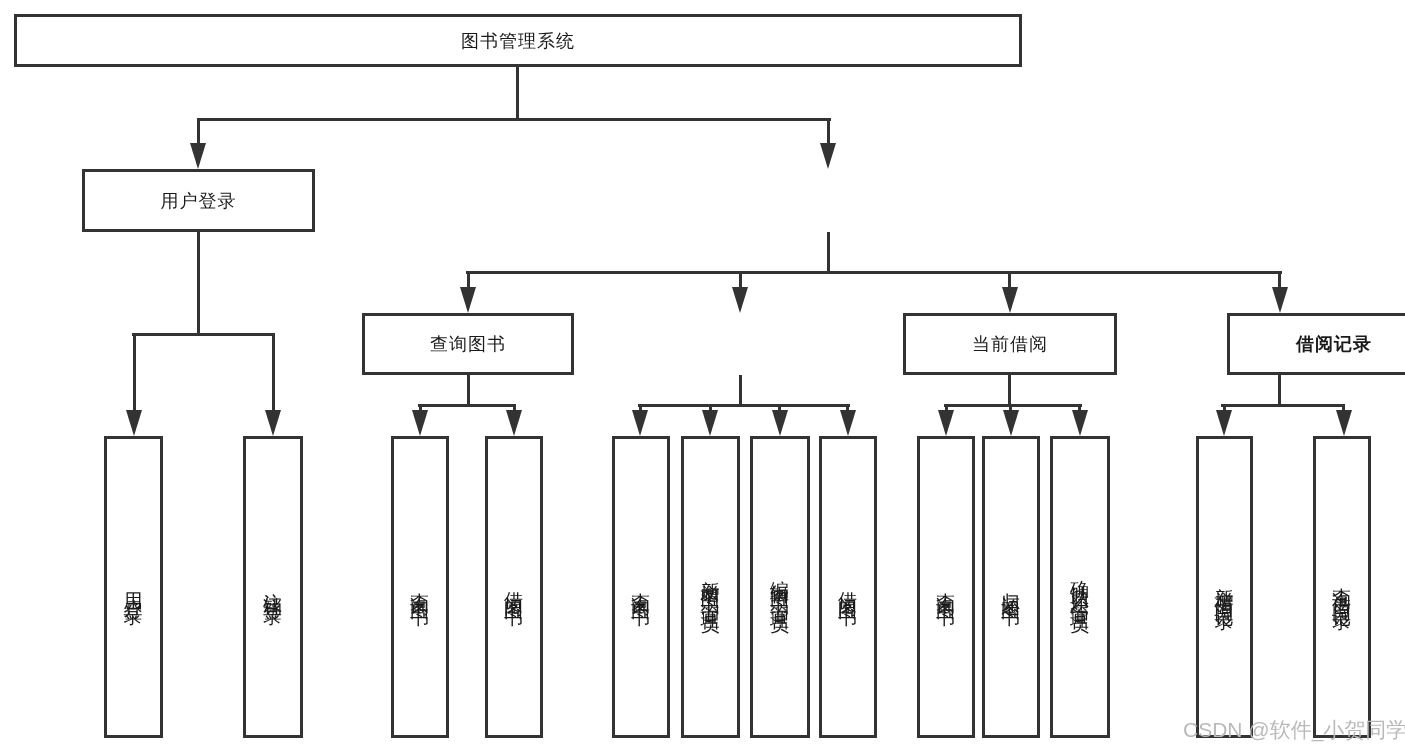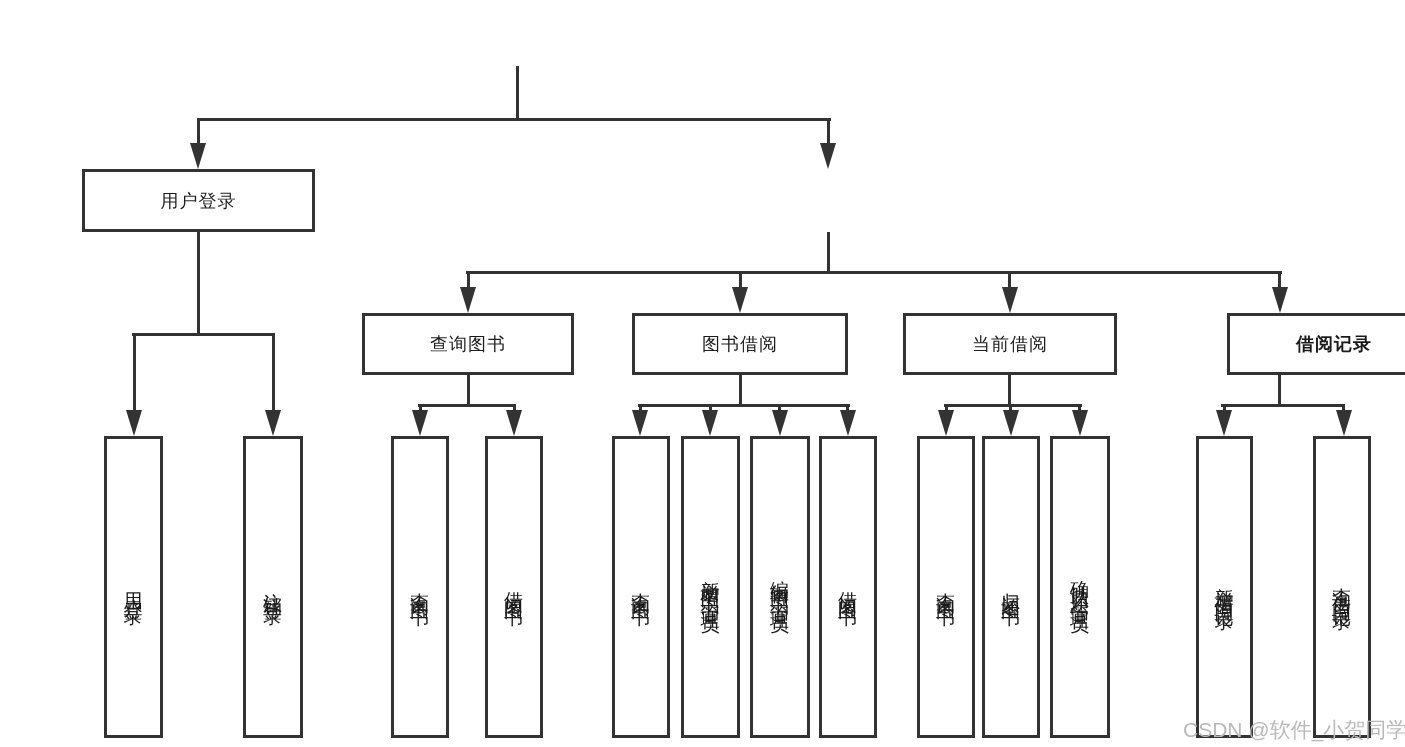--- a/index.html
+++ b/index.html
@@ -26,20 +26,23 @@
   .watermark{
     position:absolute;left:1183px;top:716px;z-index:5;
     font-size:21px;color:#b9b9b9;white-space:nowrap;
   }
 </style>
 </head>
 <body>
 
 <div id="stage">
 
+  <div class="box" style="left:14px;top:14px;width:1008px;height:53px;">
+    <span class="hlabel">图书管理系统</span>
+  </div>
 
   <div class="vl" style="left:516px;top:66px;height:54px;"></div>
   <div class="hl" style="left:197px;top:118px;width:634px;"></div>
   <div class="vl" style="left:197px;top:118px;height:28px;"></div>
   <div class="arrow" style="left:190px;top:143px;"></div>
   <div class="vl" style="left:827px;top:118px;height:28px;"></div>
   <div class="arrow" style="left:820px;top:143px;"></div>
 
   <div class="box" style="left:82px;top:169px;width:233px;height:63px;">
     <span class="hlabel">用户登录</span>
@@ -58,23 +61,20 @@
   <div class="arrow" style="left:460px;top:287px;"></div>
   <div class="vl" style="left:739px;top:271px;height:18px;"></div>
   <div class="arrow" style="left:732px;top:287px;"></div>
   <div class="vl" style="left:1008px;top:271px;height:18px;"></div>
   <div class="arrow" style="left:1002px;top:287px;"></div>
   <div class="vl" style="left:1278px;top:271px;height:18px;"></div>
   <div class="arrow" style="left:1272px;top:287px;"></div>
 
   <div class="box" style="left:362px;top:313px;width:212px;height:62px;">
     <span class="hlabel">查询图书</span>
-  </div>
-  <div class="box" style="left:632px;top:313px;width:216px;height:62px;">
-    <span class="hlabel">图书借阅</span>
   </div>
   <div class="box" style="left:903px;top:313px;width:214px;height:62px;align-items:center;">
     <span class="hlabel">当前借阅</span>
   </div>
   <div class="box" style="left:1227px;top:313px;width:214px;height:62px;font-weight:bold;">
     <span class="hlabel">借阅记录</span>
   </div>
 
   <div class="vl" style="left:467px;top:375px;height:32px;"></div>
   <div class="hl" style="left:418px;top:404px;width:98px;"></div>

